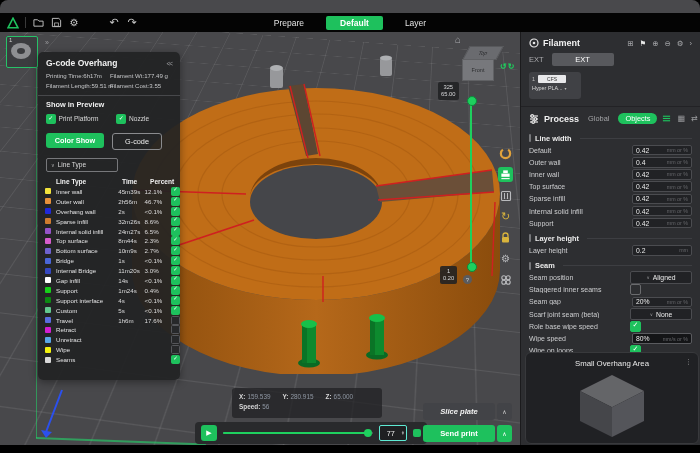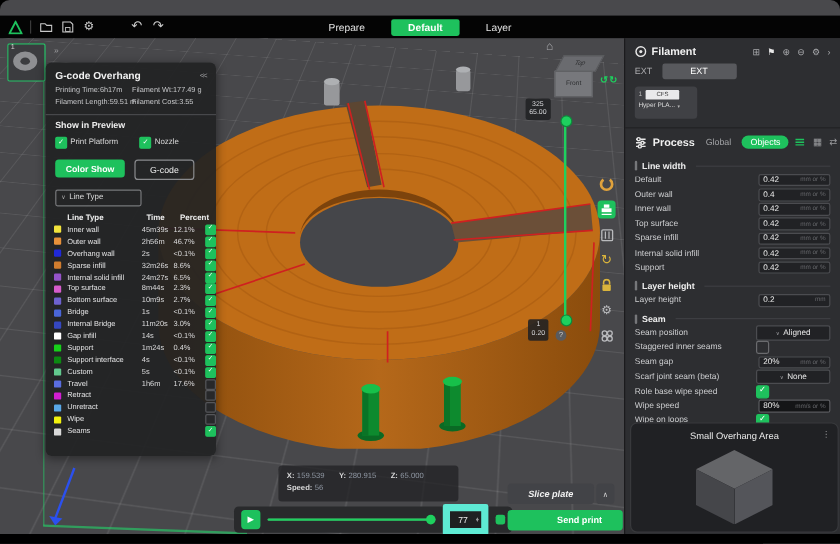--- a/index.html
+++ b/index.html
@@ -77,29 +77,29 @@
   
   .statusbox{position:absolute;left:232px;top:356px;width:150px;height:30px;background:rgba(30,31,33,.72);border-radius:3px;padding:4px 7px;box-sizing:border-box;}
   .st-row{display:flex;gap:12px;font-size:6.4px;line-height:1.5;}
   .st-lab{color:#d7d7d8;font-weight:bold;} .st-val{color:#8f97a3;margin-left:2px;}
   .playbar{position:absolute;left:195px;top:390px;width:232px;height:22px;background:#292a2c;border-radius:4px;display:flex;align-items:center;padding:0 6px;box-sizing:border-box;gap:6px;}
   .play-btn{width:16px;height:16px;background:#1ec15d;border-radius:3px;color:#fff;font-size:7px;display:flex;align-items:center;justify-content:center;flex:none;}
   .trackwrap{position:relative;flex:1;height:8px;}
   .track{position:absolute;left:0;right:0;top:3px;height:2px;background:#5a5b5e;border-radius:1px;}
   .track-fill{position:absolute;left:0;top:3px;height:2px;width:96%;background:#1ed05e;border-radius:1px;}
   .track-handle{position:absolute;left:94%;top:0;width:8px;height:8px;border-radius:50%;background:#1ed05e;}
-  .frame-box{width:26px;height:14px;background:#1f2022;border:6px solid #5eead4;border-radius:2px;display:flex;align-items:center;flex:none;}
+  .frame-box{width:26px;height:14px;background:#1f2022;border:1px solid #5eead4;border-radius:2px;display:flex;align-items:center;flex:none;}
   .frame-val{flex:1;text-align:center;font-size:7.2px;color:#eee;}
   .stepper{display:flex;flex-direction:column;line-height:.55;padding-right:2px;}
   .stepper span{font-size:4.5px;color:#9a9a9d;}
   .loop-dot{width:8px;height:8px;border-radius:2px;background:#1ec15d;flex:none;}
   
   .action-row{position:absolute;display:flex;gap:2px;}
   .btn-grey{width:72px;height:17px;background:#424347;border-radius:3px;color:#f2f2f2;font-size:7.6px;font-weight:bold;display:flex;align-items:center;justify-content:center;font-style:italic;}
-  .btn-green{width:72px;height:17px;background:#1ec15d;border-radius:3px;color:#fff;font-size:7.6px;font-weight:bold;display:flex;align-items:center;justify-content:center;padding-left:24px;}
+  .btn-green{width:72px;height:17px;background:#1ec15d;border-radius:3px;color:#fff;font-size:7.6px;font-weight:bold;display:flex;align-items:center;justify-content:center;}
   .btn-arrow{width:15px;height:17px;border-radius:3px;display:flex;align-items:center;justify-content:center;font-size:6px;}
   .arr-grey{background:#424347;color:#cfcfcf;} .arr-green{background:#1ec15d;color:#fff;}
   
   .axis{position:absolute;left:38px;top:356px;}
   
   .sidepanel{position:absolute;left:520px;top:0;width:180px;height:413px;background:#2d2e31;border-left:1px solid #1b1b1d;box-sizing:border-box;}
   .fil-head{display:flex;align-items:center;padding:6px 8px 0 8px;gap:4px;}
   .fil-title{font-size:9px;font-weight:bold;color:#f1f1f1;flex:1;}
   .fil-icons{display:flex;gap:6px;align-items:center;}
   .fil-icons span{font-size:7.5px;color:#a7a8ab;}

